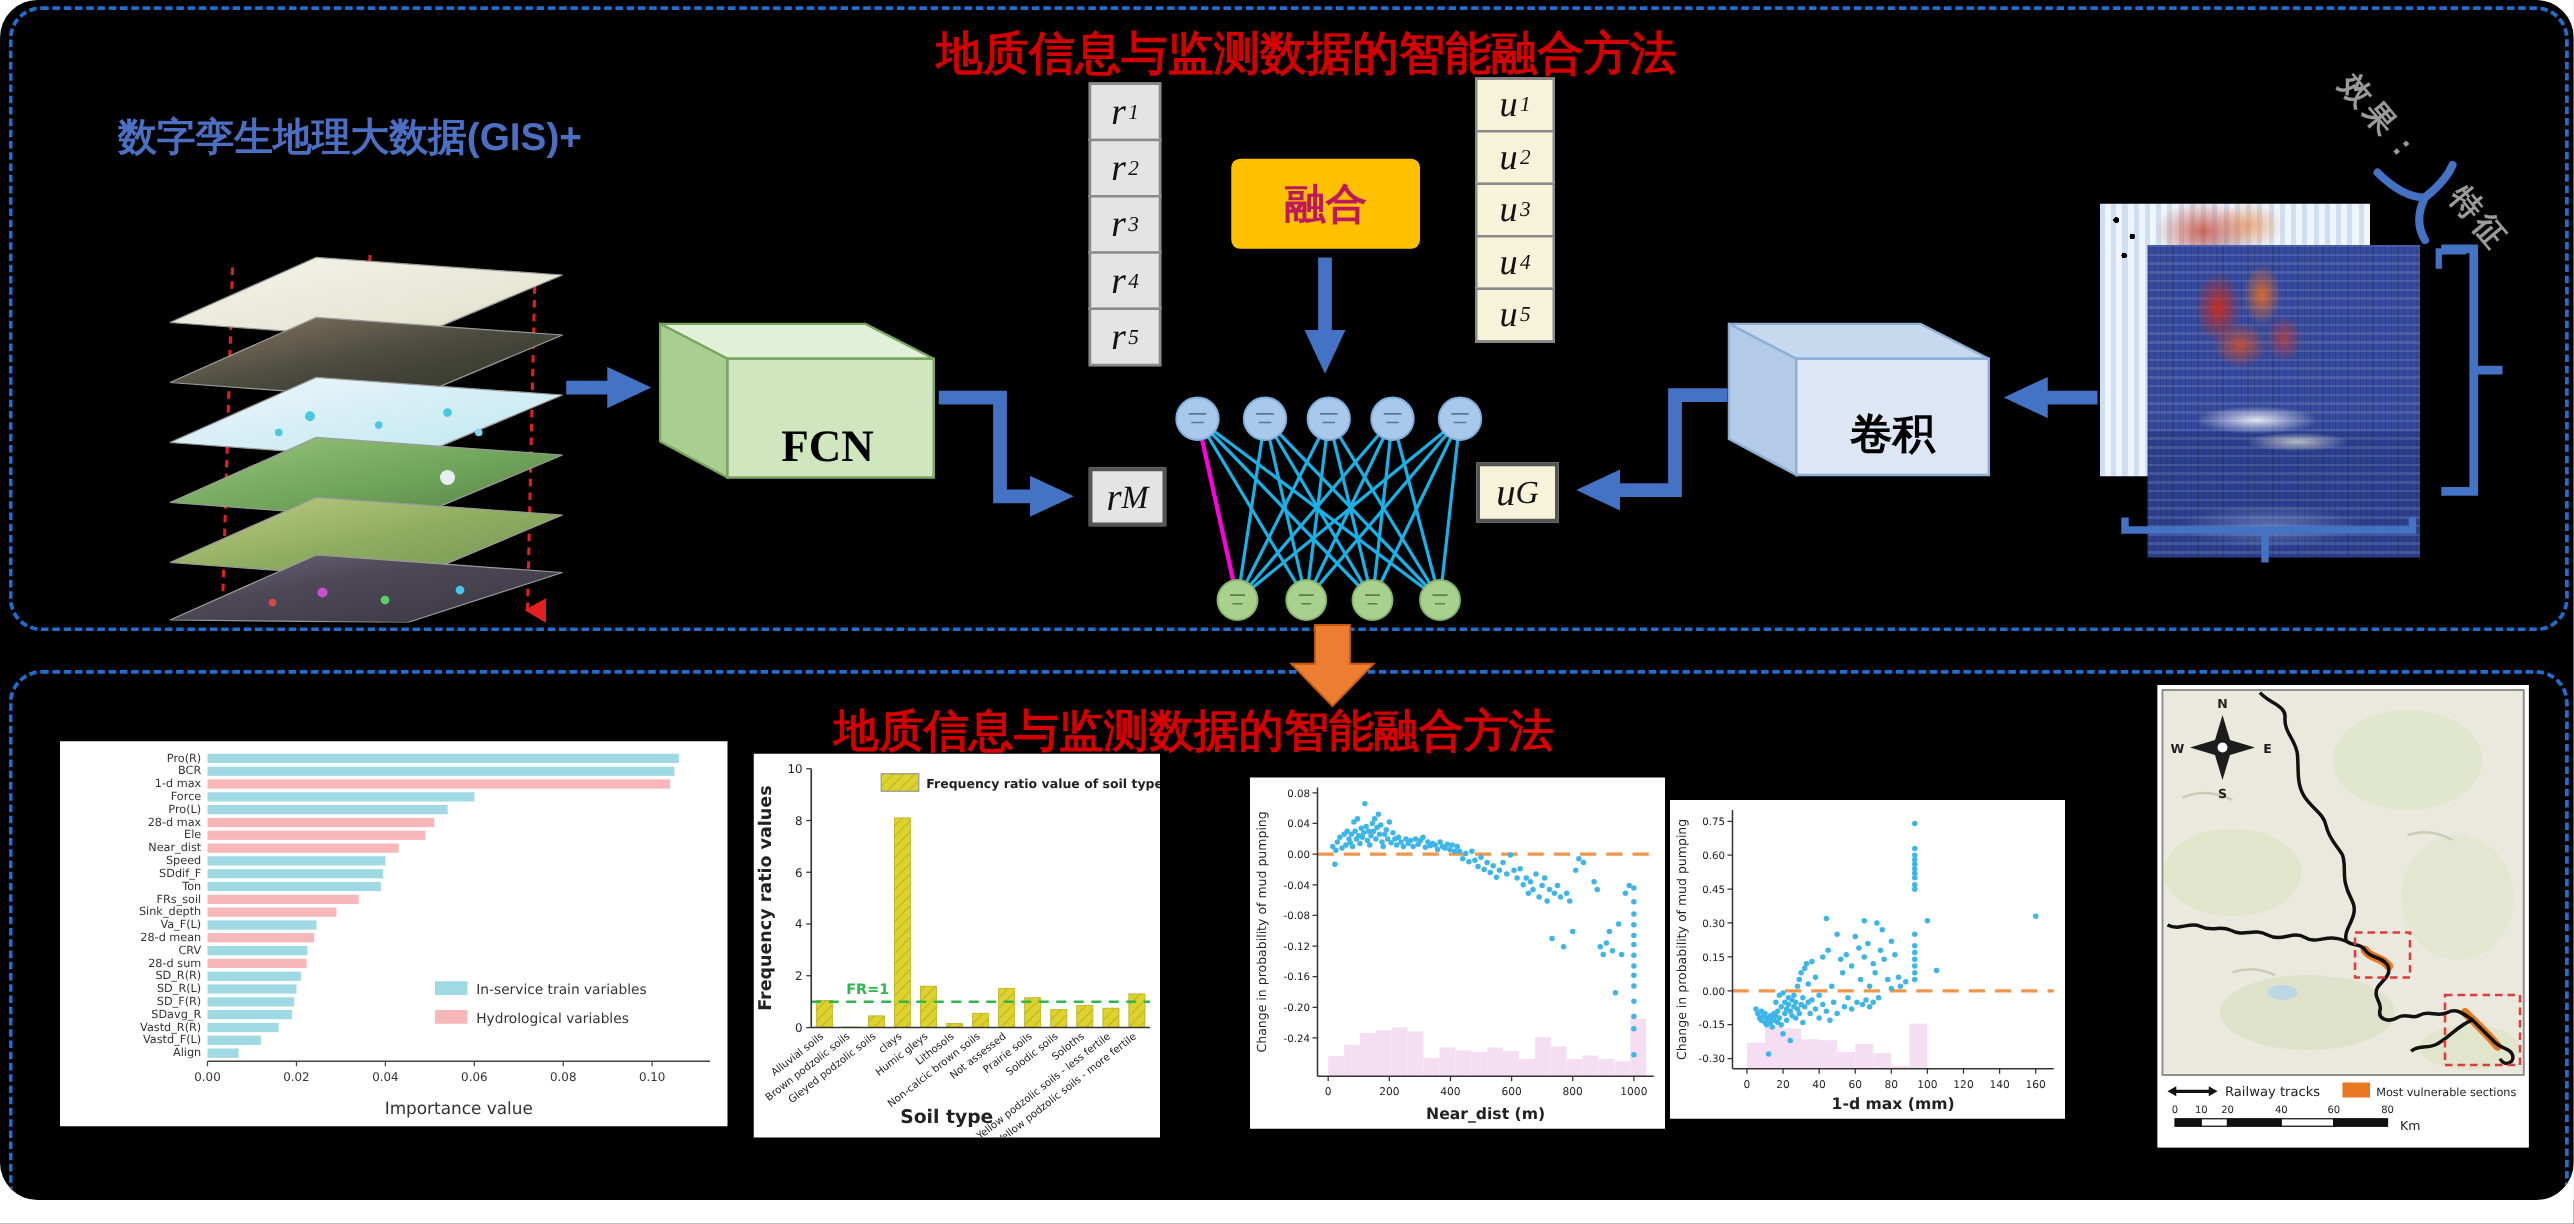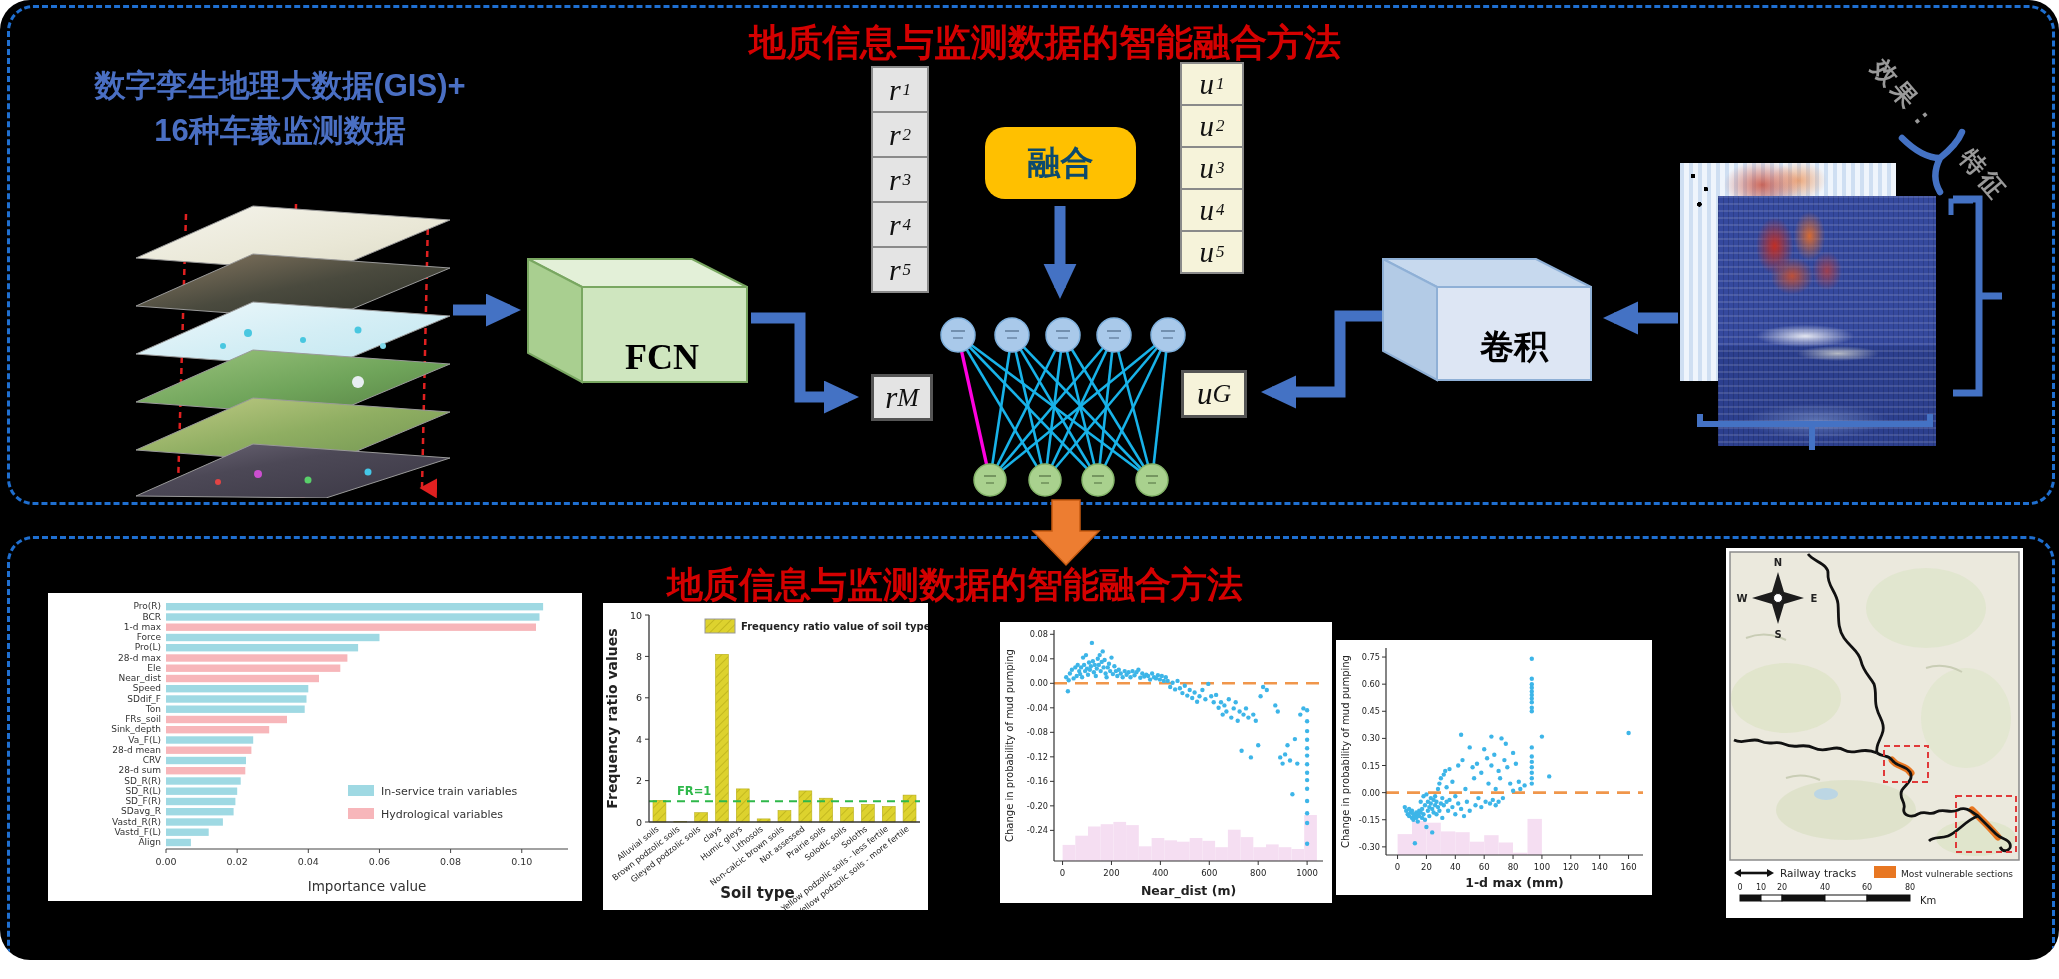--- a/index.html
+++ b/index.html
@@ -10,22 +10,22 @@
   .blue-label{color:#4a6fc3;font-weight:bold;text-align:center;line-height:1.45;}
   .vec-col{position:absolute;display:flex;flex-direction:column;}
   .vec-cell{box-sizing:border-box;border:2px solid #8a8a8a;display:flex;align-items:center;justify-content:center;
             font-family:"Liberation Serif",serif;font-style:italic;color:#111;margin-top:-2px;}
   .vec-cell:first-child{margin-top:0;}
   .r-style{background:#e4e4e4;width:58px;height:47px;font-size:30px;}
   .u-style{background:#f6f3da;width:64px;height:44px;font-size:29px;}
   .vec-cell sub{font-size:17px;font-style:italic;margin-left:2px;}
   .out-box{position:absolute;box-sizing:border-box;border:3px solid #555;display:flex;align-items:center;justify-content:center;
            font-family:"Liberation Serif",serif;font-style:italic;font-size:31px;color:#111;}
-  .fusion{position:absolute;background:#ffc000;border-radius:20px;display:flex;align-items:center;justify-content:center;
-          color:#0c4a6e;font-size:33px;font-weight:bold;}
+  .fusion{position:absolute;background:#ffc000;border-radius:7px;display:flex;align-items:center;justify-content:center;
+          color:#be185d;font-size:33px;font-weight:bold;}
   .box3d{position:absolute;}
   .box3d .face-label{position:absolute;font-family:"Liberation Serif",serif;font-weight:bold;color:#000;}
   .chart-panel{position:absolute;background:#fff;}
   .hm{position:absolute;}
   .hm-back{background:
      radial-gradient(circle 4px at 6% 6%, #000 55%, transparent 60%),
      radial-gradient(circle 4px at 12% 12%, #000 55%, transparent 60%),
      radial-gradient(circle 4px at 9% 19%, #000 55%, transparent 60%),
      radial-gradient(ellipse 55px 35px at 38% 10%, rgba(195,60,40,.75), transparent 70%),
      radial-gradient(ellipse 40px 28px at 55% 8%, rgba(235,130,60,.65), transparent 70%),
@@ -49,23 +49,22 @@
 <body>
 
 <div id="stage">
 
   <div class="dash-box" style="left:7px;top:5px;width:2042px;height:494px;"></div>
 
   <div class="dash-box" style="left:7px;top:536px;width:2042px;height:436px;"></div>
 
   <div class="abs title-red" style="left:530px;top:18px;width:1030px;font-size:37px;">地质信息与监测数据的智能融合方法</div>
 
-  <div class="abs blue-label" style="left:30px;top:64px;width:500px;font-size:31px;">
+  <div class="abs blue-label" style="left:30px;top:88px;width:500px;font-size:31px;">
     <div>数字孪生地理大数据(GIS)+</div>
-    <div>16种车载监测数据</div>
   </div>
 
   <svg class="abs" style="left:128px;top:198px;" width="335" height="300" viewBox="0 0 335 300">
     <defs>
       <linearGradient id="ly1" x1="0" y1="0" x2="1" y2="1">
           <stop offset="0" stop-color="#f5f4ec"></stop>
           <stop offset=".6" stop-color="#e9e7d6"></stop>
           <stop offset="1" stop-color="#dcdac6"></stop>
         </linearGradient>
       <linearGradient id="ly2" x1="0" y1="0" x2="1" y2="1">

